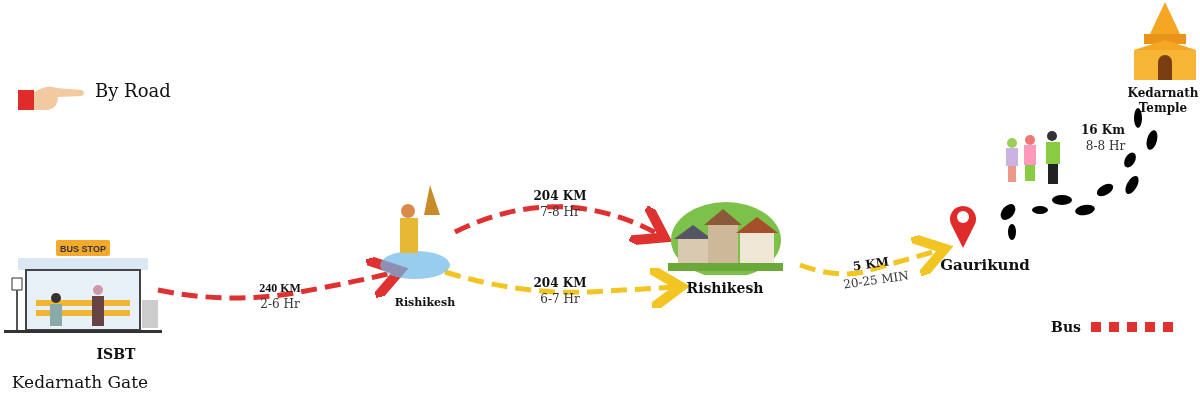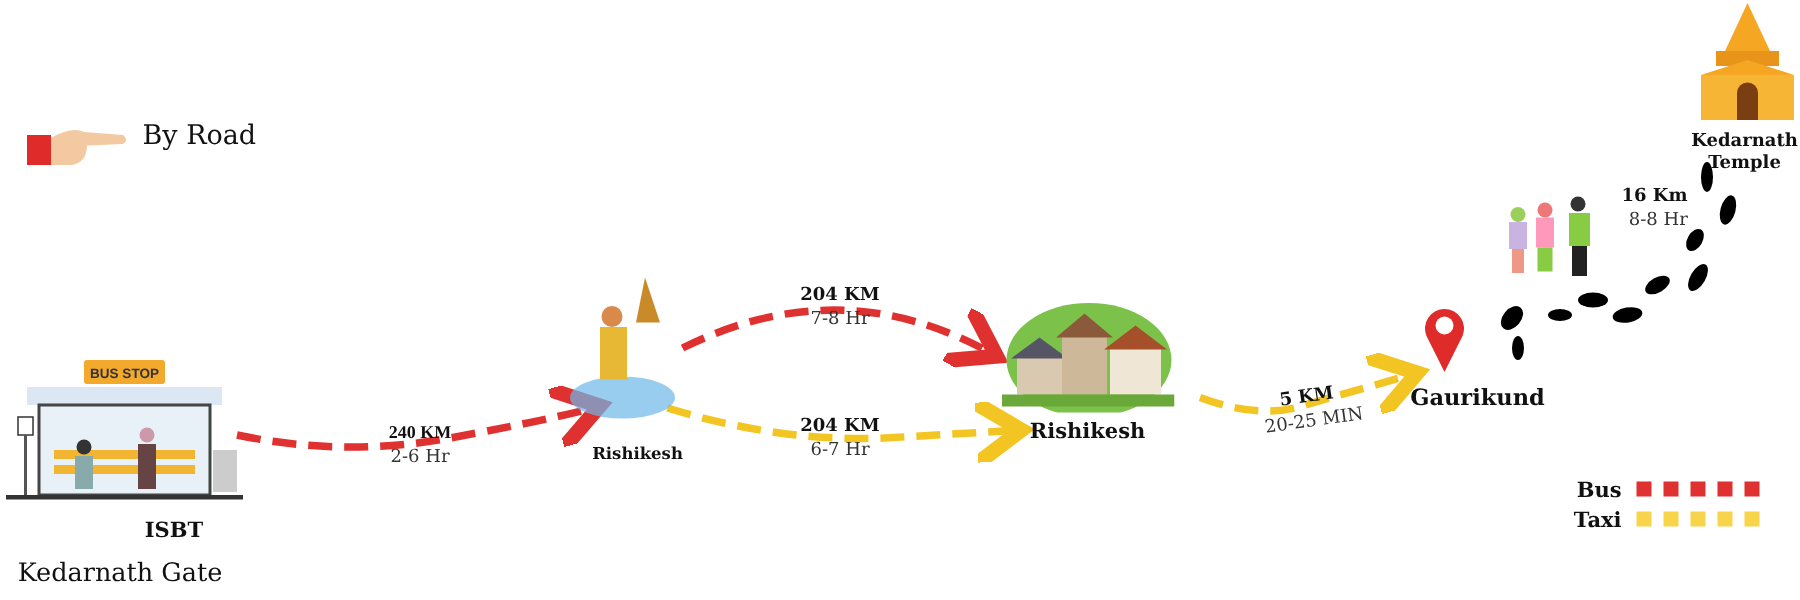--- a/index.html
+++ b/index.html
@@ -146,17 +146,13 @@
   </svg>
 </div>
 <div class="abs lbl-bold" style="left:1122px;top:86px;width:82px;font-size:12px;line-height:15px;">Kedarnath</div>
 <div class="abs lbl-bold" style="left:1122px;top:101px;width:82px;font-size:12px;line-height:15px;">Temple</div>
 
 <div class="abs" style="left:1045px;top:319px;">
   <div class="legend-row">
     <span style="width:36px;text-align:right;">Bus</span>
     <span><i class="sq" style="background:#e03131"></i><i class="sq" style="background:#e03131"></i><i class="sq" style="background:#e03131"></i><i class="sq" style="background:#e03131"></i><i class="sq" style="background:#e03131"></i></span>
   </div>
-  <div class="legend-row" style="margin-top:4px;">
-    <span style="width:36px;text-align:right;">Taxi</span>
-    <span><i class="sq" style="background:#f7d44a"></i><i class="sq" style="background:#f7d44a"></i><i class="sq" style="background:#f7d44a"></i><i class="sq" style="background:#f7d44a"></i><i class="sq" style="background:#f7d44a"></i></span>
-  </div>
 </div>
 
 </body></html>

